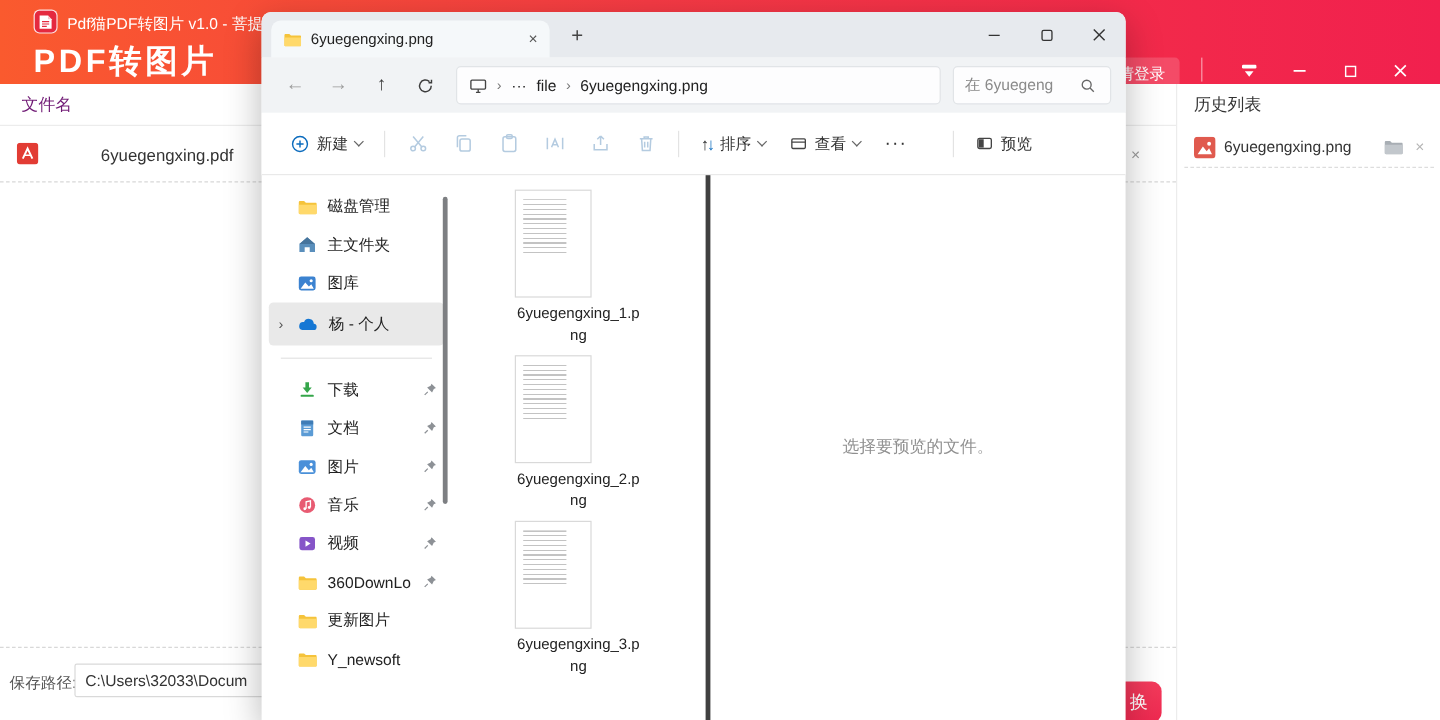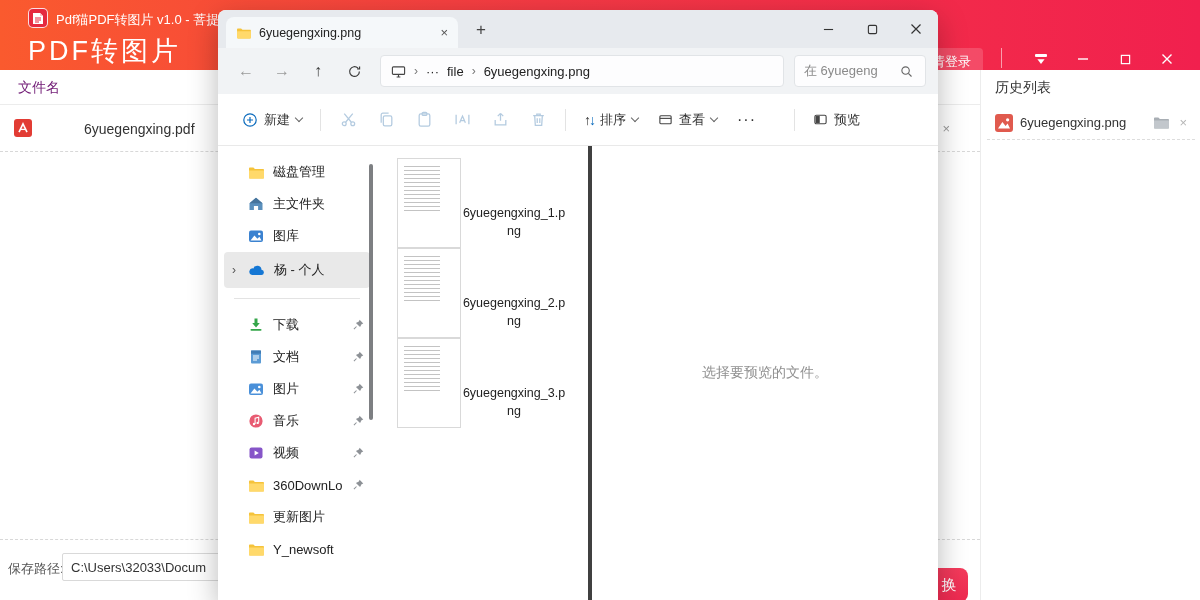--- a/index.html
+++ b/index.html
@@ -6,21 +6,21 @@
   html,body { width:1200px; height:600px; overflow:hidden; font-family:"Liberation Sans","DejaVu Sans",sans-serif; background:#fff; }
   body { position:relative; }
   svg { display:block; }
 
   
   .red-header { position:absolute; left:0; top:0; width:1200px; height:70px;
     background:linear-gradient(90deg,#fa5a2e 0%,#f43a44 45%,#f1204e 100%); z-index:1; }
   .app-logo { position:absolute; left:28px; top:8px; width:20px; height:20px; border-radius:5px;
     background:#e5293f; border:1px solid rgba(255,255,255,.85); display:flex; align-items:center; justify-content:center; }
   .win-title { position:absolute; left:56px; top:11px; color:#fff; font-size:13px; }
-  .product-title { position:absolute; left:28px; top:33px; color:#fff; font-size:27px; font-weight:normal; letter-spacing:3px; }
+  .product-title { position:absolute; left:28px; top:33px; color:#fff; font-size:27px; font-weight:bold; letter-spacing:3px; }
   .header-right { position:absolute; right:12px; top:0; height:36px; display:flex; align-items:flex-start;margin-top:48px; }
   .login-btn { display:flex; align-items:center; gap:6px; background:rgba(255,255,255,.16); border-radius:4px;
     padding:5px 12px; color:#fff; font-size:13px; cursor:pointer; }
   .hdr-divider { width:1px; height:20px; background:rgba(255,255,255,.55); margin:0 18px; }
   .hdr-icon { display:flex; align-items:center; justify-content:center; width:22px; height:22px; margin:0 10px; cursor:pointer; }
 
   
   .col-header-row { position:absolute; left:0; top:70px; width:980px; height:35px; border-bottom:1px solid #ececec; z-index:1; }
   .col-header-row .lbl { position:absolute; left:18px; top:9px; font-size:14px; color:#701a75; }
   .app-file-row { position:absolute; left:0; top:105px; width:980px; height:47px; border-bottom:1px dashed #d8d8d8; z-index:1; }
@@ -79,21 +79,21 @@
   .ex-sidebar { width:158px; padding-top:10px; position:relative; }
   .sb-row { height:32px; display:flex; align-items:center; gap:9px; padding-left:30px; position:relative; cursor:pointer; }
   .sb-row .sb-lbl { font-size:13px; color:#222; white-space:nowrap; }
   .sb-sel { background:#e9e9e9; border-radius:4px; margin:0 6px; height:36px; padding-left:24px; }
   .sb-exp { position:absolute; left:8px; top:11px; color:#555; font-size:12px; }
   .sb-pin { position:absolute; right:12px; top:10px; }
   .sb-div { border-top:1px solid #e3e3e3; margin:10px 16px; }
   .sb-scroll { position:absolute; right:3px; top:18px; width:4px; height:256px; background:#7d7f82; border-radius:2px; }
 
   .ex-filelist { width:212px; padding-top:12px; display:flex; flex-direction:column; align-items:center; }
-  .fl-item { display:flex; align-items:flex-end; cursor:pointer; }
+  .fl-item { display:flex; flex-direction:column; align-items:flex-start; cursor:pointer; }
   .thumb { width:64px; height:90px; background:#fff; border:1px solid #d9d9d9; padding:7px 6px; }
   .thumb .lines { width:72%; height:62%;
     background:repeating-linear-gradient(to bottom,#c3c3c3 0 1px,transparent 1px 4px); }
   .fl-label { width:106px; text-align:center; font-size:12.5px; color:#222; line-height:1.4;
     word-break:break-all; margin:5px 0 8px; }
 
   .ex-preview { flex:1; border-left:4px solid #404040; position:relative; }
   .pv-hint { position:absolute; left:50%; top:50%; transform:translate(-50%,-50%); color:#909090; font-size:14px; white-space:nowrap; }
 </style>
 </head>

